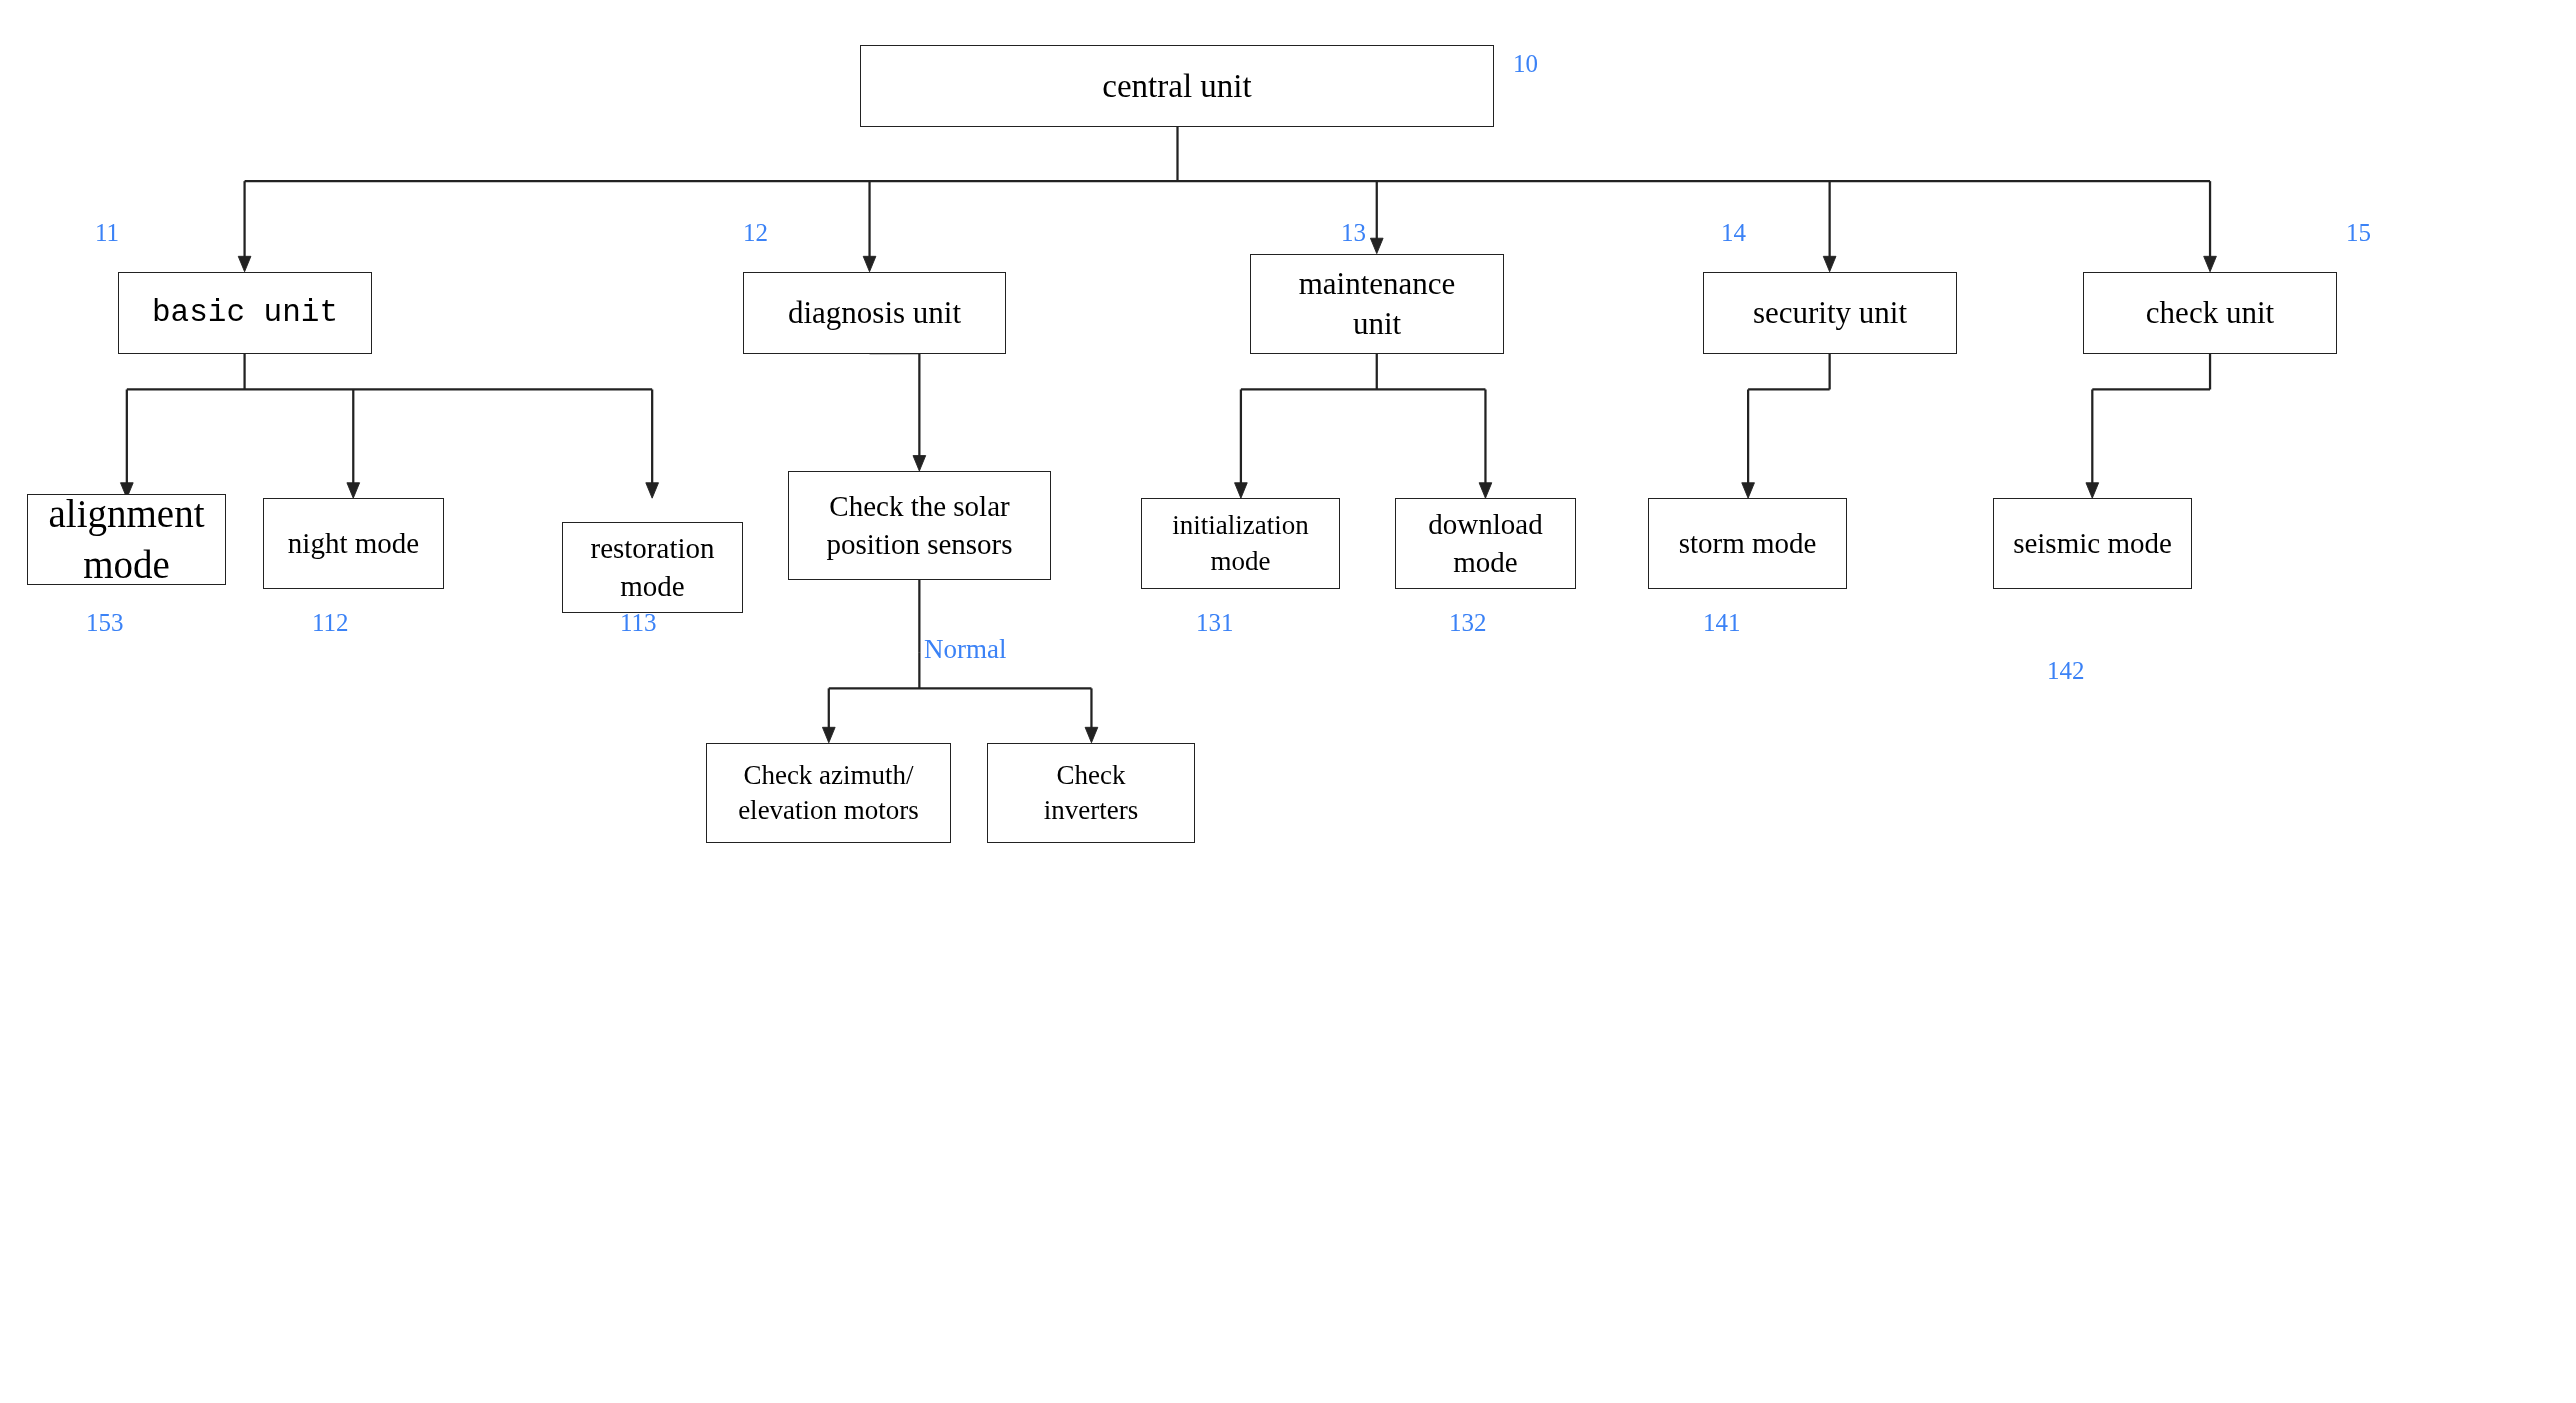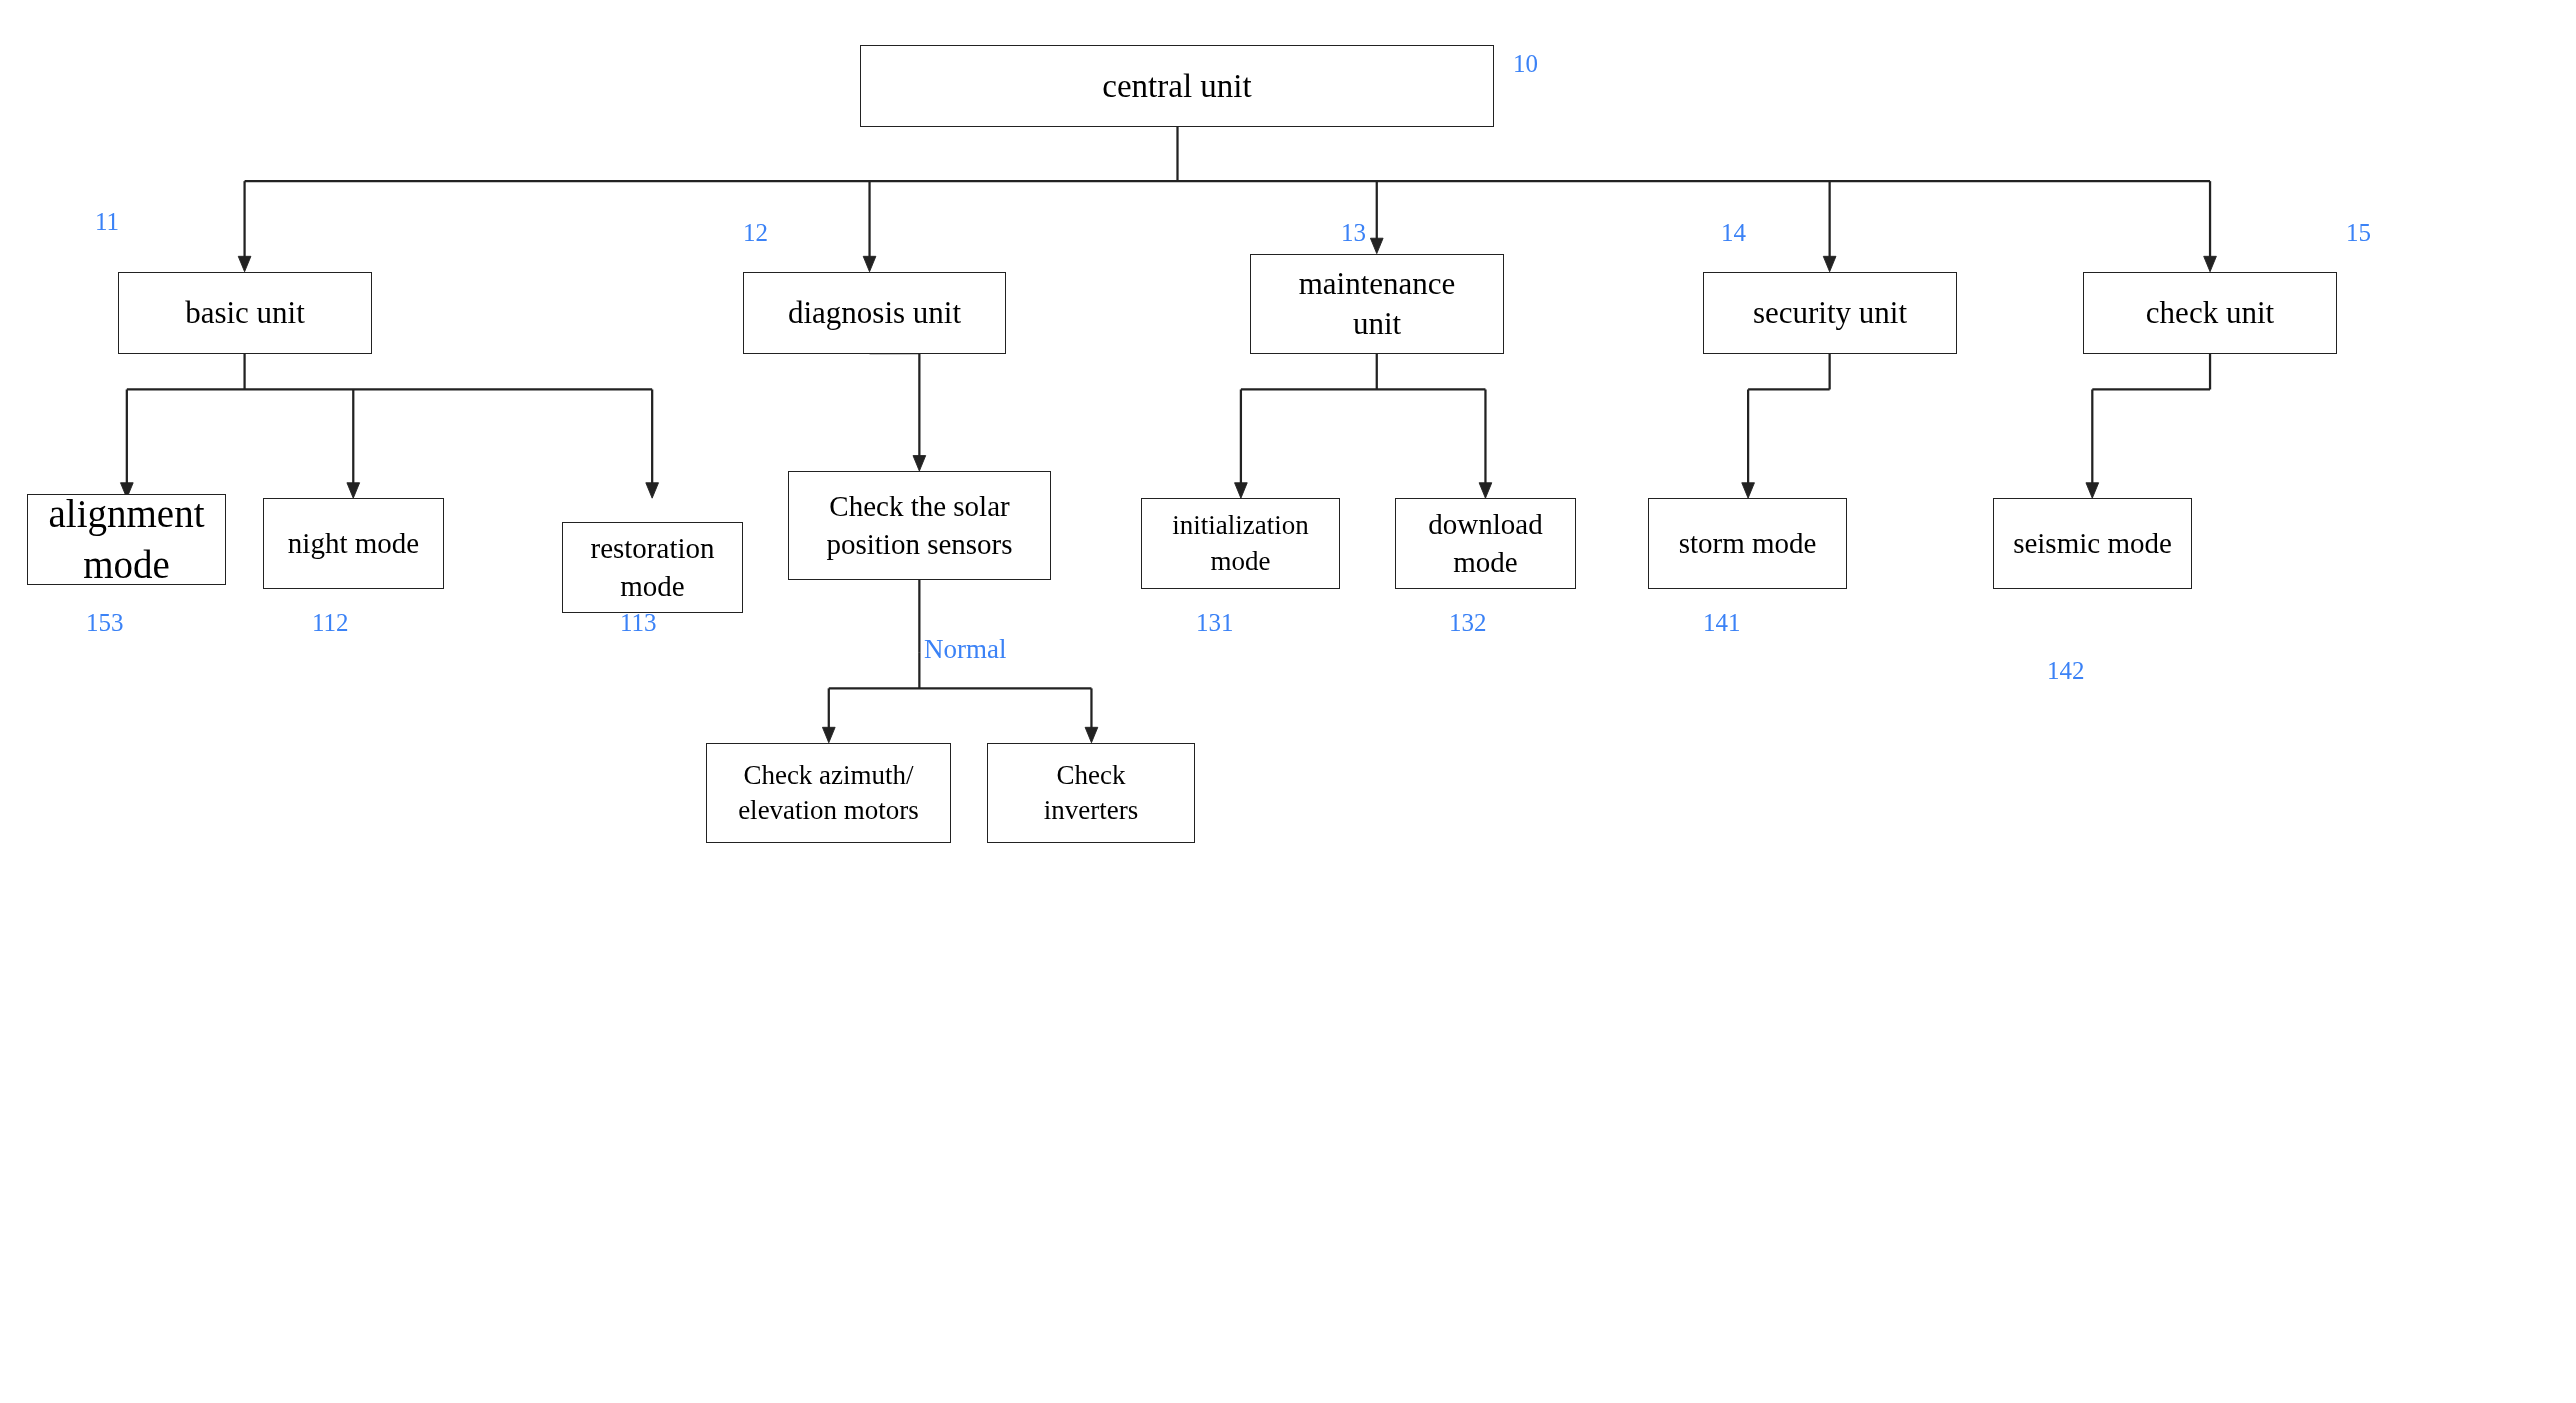--- a/index.html
+++ b/index.html
@@ -128,24 +128,24 @@
     <polygon points="2310,550 2303,533 2317,533"></polygon>
 
   </svg>
 
   <div class="box" style="left:860px; top:45px; width:634px; height:82px; font-size:33px;">
     <span>central unit</span>
   </div>
 
   <div class="label" style="left:1513px; top:50px;">10</div>
 
-  <div class="box" style="left:118px; top:272px; width:254px; height:82px; font-size:31px;">
+  <div class="box" style="left:118px; top:272px; width:254px; height:82px; font-size:31px;font-family:Liberation Mono, monospace;">
     <span>basic unit</span>
   </div>
-  <div class="label" style="left:95px; top:208px;">11</div>
+  <div class="label" style="left:95px; top:219px;">11</div>
 
   <div class="box" style="left:743px; top:272px; width:263px; height:82px; font-size:31px;">
     <span>diagnosis unit</span>
   </div>
   <div class="label" style="left:743px; top:219px;">12</div>
 
   <div class="box" style="left:1250px; top:254px; width:254px; height:100px; font-size:31px;">
     <span>maintenance<br>unit</span>
   </div>
   <div class="label" style="left:1341px; top:219px;">13</div>

